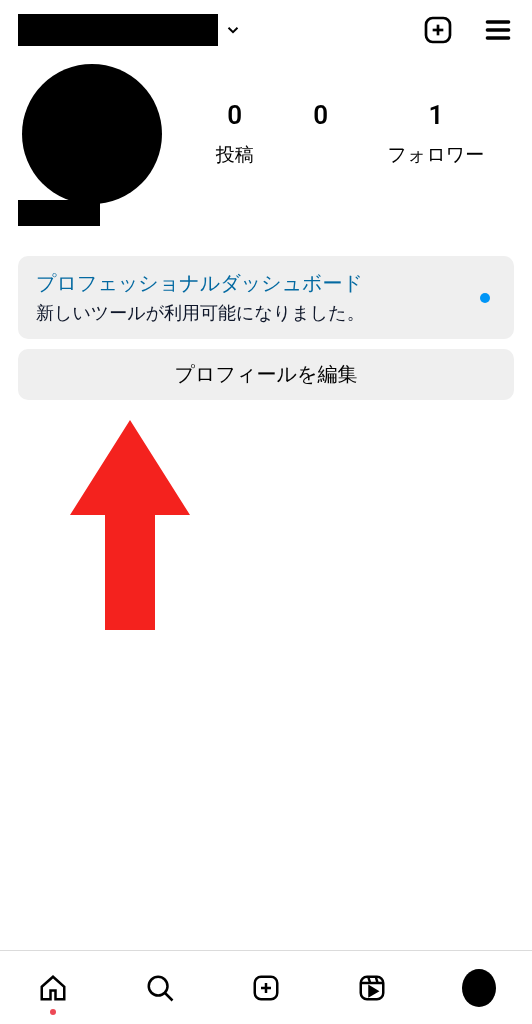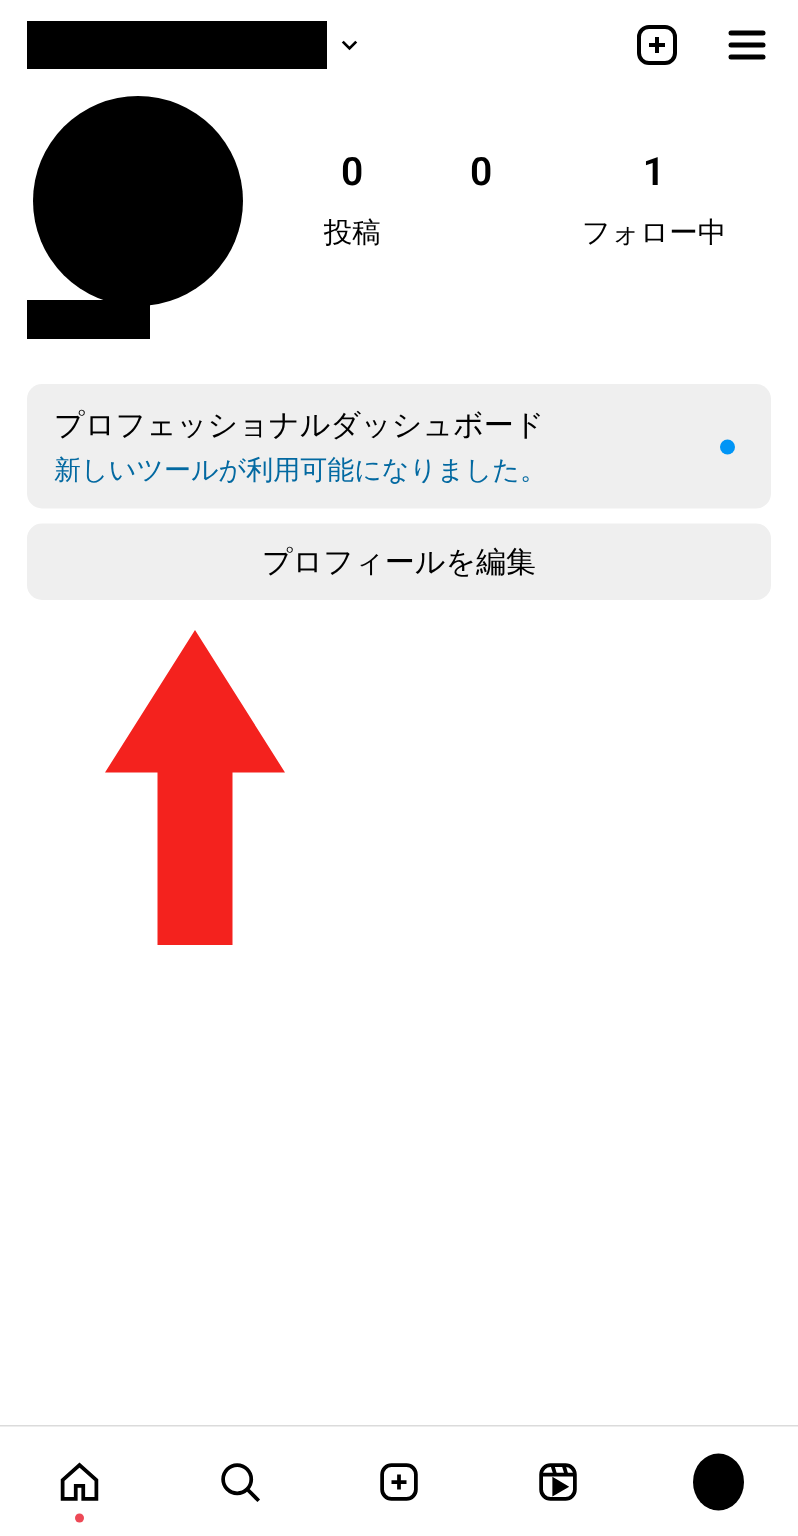--- a/index.html
+++ b/index.html
@@ -77,26 +77,26 @@
     }
     .dashboard {
       margin: 30px 18px 10px 18px;
       background: #efefef;
       border-radius: 10px;
       padding: 14px 18px;
       position: relative;
     }
     .dash-title {
       font-size: 20px;
-      color: #000000;
+      color: #0369a1;
       font-weight: 400;
     }
     .dash-sub {
       font-size: 18px;
-      color: #0369a1;
+      color: #0f172a;
       margin-top: 4px;
     }
     .dash-dot {
       position: absolute;
       right: 24px;
       top: 50%;
       transform: translateY(-50%);
       width: 10px;
       height: 10px;
       border-radius: 50%;
@@ -192,21 +192,21 @@
   <div class="stats">
     <div class="stat">
       <div class="stat-num">0</div>
       <div class="stat-label">投稿</div>
     </div>
     <div class="stat">
       <div class="stat-num">0</div>
     </div>
     <div class="stat">
       <div class="stat-num">1</div>
-      <div class="stat-label">フォロー中</div>
+      <div class="stat-label">フォロワー</div>
     </div>
   </div>
 </div>
 
 <div class="name-block"></div>
 
 <div class="dashboard">
   <div class="dash-title">プロフェッショナルダッシュボード</div>
   <div class="dash-sub">新しいツールが利用可能になりました。</div>
   <div class="dash-dot"></div>

